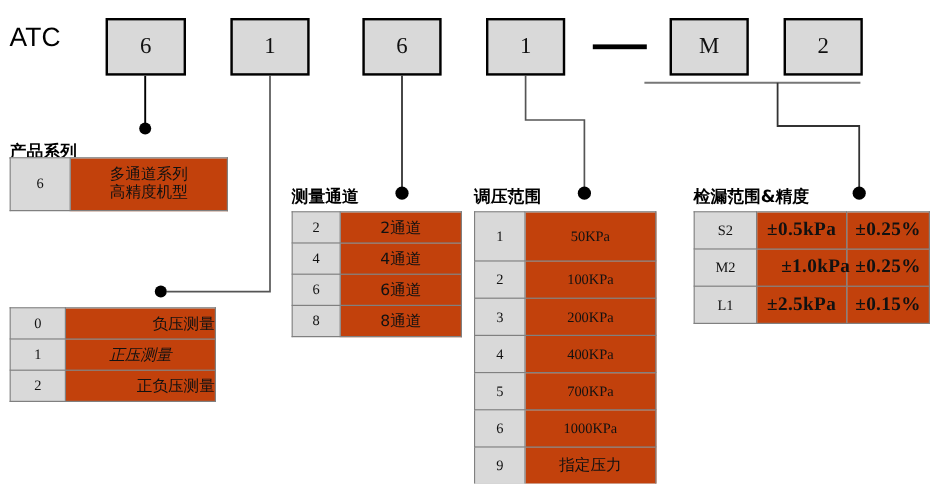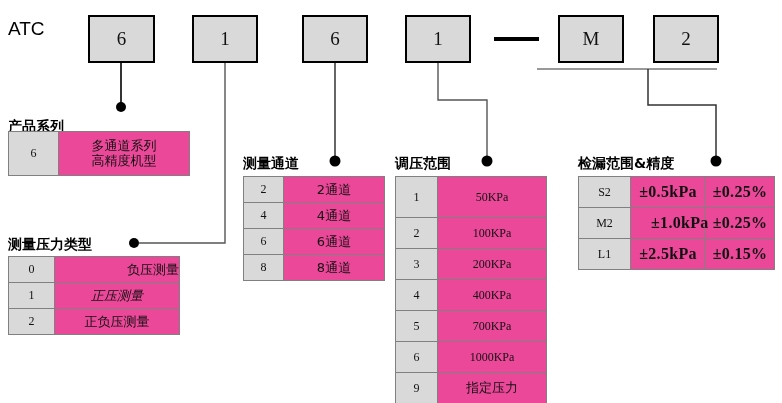--- a/index.html
+++ b/index.html
@@ -20,21 +20,21 @@
     border:2px solid #000;
     box-sizing:border-box;
     display:flex;align-items:center;justify-content:center;
     font-family:"Liberation Serif","DejaVu Serif",serif;
     font-size:19px;
     color:#111;
   }
   .brandname{
     position:absolute;
     font-family:"Liberation Sans","DejaVu Sans",sans-serif;
-    font-size:19px;
+    font-size:22px;
     letter-spacing:0px;
     color:#000;
     white-space:nowrap;
   }
   .dashsep{
     position:absolute;
     background:#000;
     height:4px;
   }
 
@@ -62,21 +62,21 @@
     vertical-align:middle;
     font-family:"Liberation Serif","DejaVu Serif",serif;
     color:#111;
     padding:0;
   }
   .ltable td.code{
     background:#d9d9d9;
     font-size:12px;
   }
   .ltable td.desc{
-    background:#ec4899;
+    background:#c2410c;
     font-size:13px;
     font-family:"DejaVu Sans","Liberation Sans",sans-serif;
   }
   .ltable td.desc.serifval{
     font-family:"Liberation Serif","DejaVu Serif",serif;
     font-size:12px;
   }
   .ltable td.desc.tolval{
     font-family:"Liberation Serif","DejaVu Serif",serif;
     font-size:16px;
@@ -129,34 +129,33 @@
         <tr>
       <td class="code" style="width:50px;height:44px;">6</td>
       <td class="desc" style="height:44px;">
         <div class="twoline">多通道系列</div>
         <div class="twoline">高精度机型</div>
       </td>
     </tr>
   </tbody>
     </table>
 
-  <div class="caption" style="left:8px;top:236px;">测量压力类型</div>
   <table class="ltable" style="left:8px;top:256px;width:172px;">
     <tbody>
         <tr>
       <td class="code" style="width:46px;height:26px;">0</td>
       <td class="desc" style="height:26px;text-align:right;">负压测量</td>
     </tr>
     <tr>
       <td class="code" style="height:26px;">1</td>
       <td class="desc" style="height:26px;font-style:italic;">正压测量</td>
     </tr>
     <tr>
       <td class="code" style="height:26px;">2</td>
-      <td class="desc" style="height:26px;">正负压测量</td>
+      <td class="desc" style="height:26px;text-align:right;">正负压测量</td>
     </tr>
   </tbody>
     </table>
 
   <div class="caption" style="left:243px;top:155px;">测量通道</div>
   <table class="ltable" style="left:243px;top:176px;width:142px;">
     <tbody>
         <tr>
       <td class="code" style="width:40px;height:26px;">2</td>
       <td class="desc" style="height:26px;">2通道</td>

